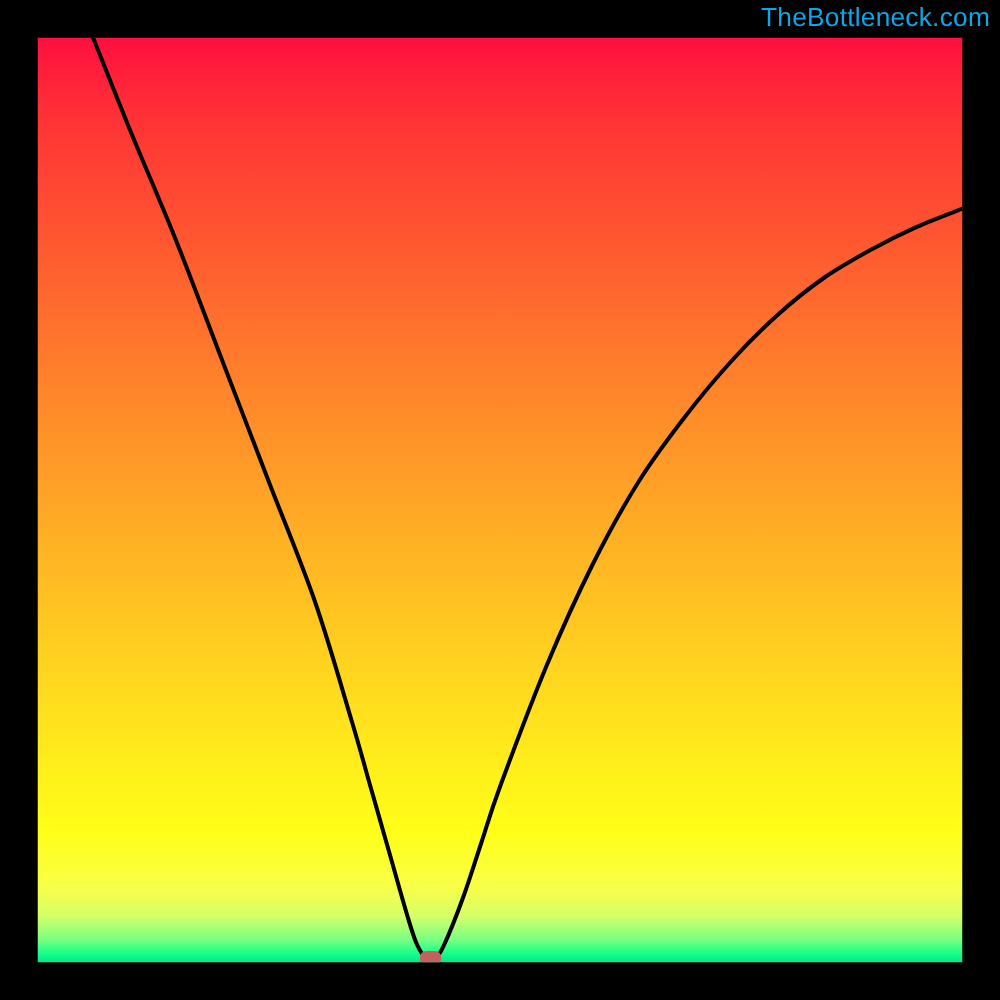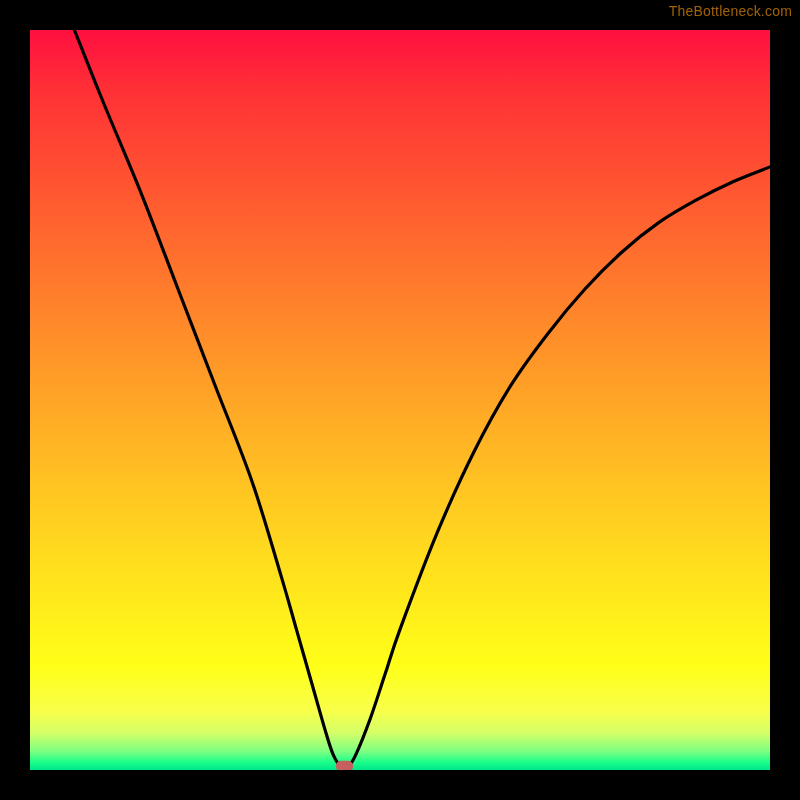--- a/index.html
+++ b/index.html
@@ -50,22 +50,22 @@
   .curve {
     position: absolute;
     inset: 0;
     width: 740px;
     height: 740px;
   }
   .watermark {
     position: absolute;
     top: 3px;
     right: 8px;
-    color: #a16207;
-    font-size: 14px;
+    color: #0ea5e9;
+    font-size: 21px;
     letter-spacing: 0.2px;
     font-weight: 500;
   }
 </style>
 </head>
 <body>
 
 <div class="frame">
   <div class="watermark">TheBottleneck.com</div>
 

